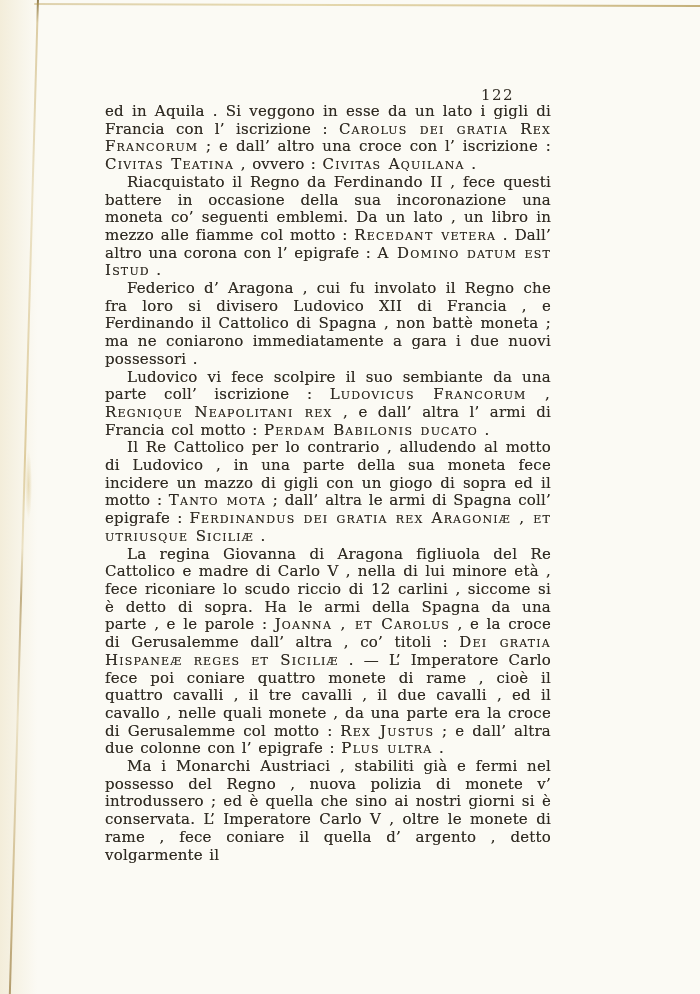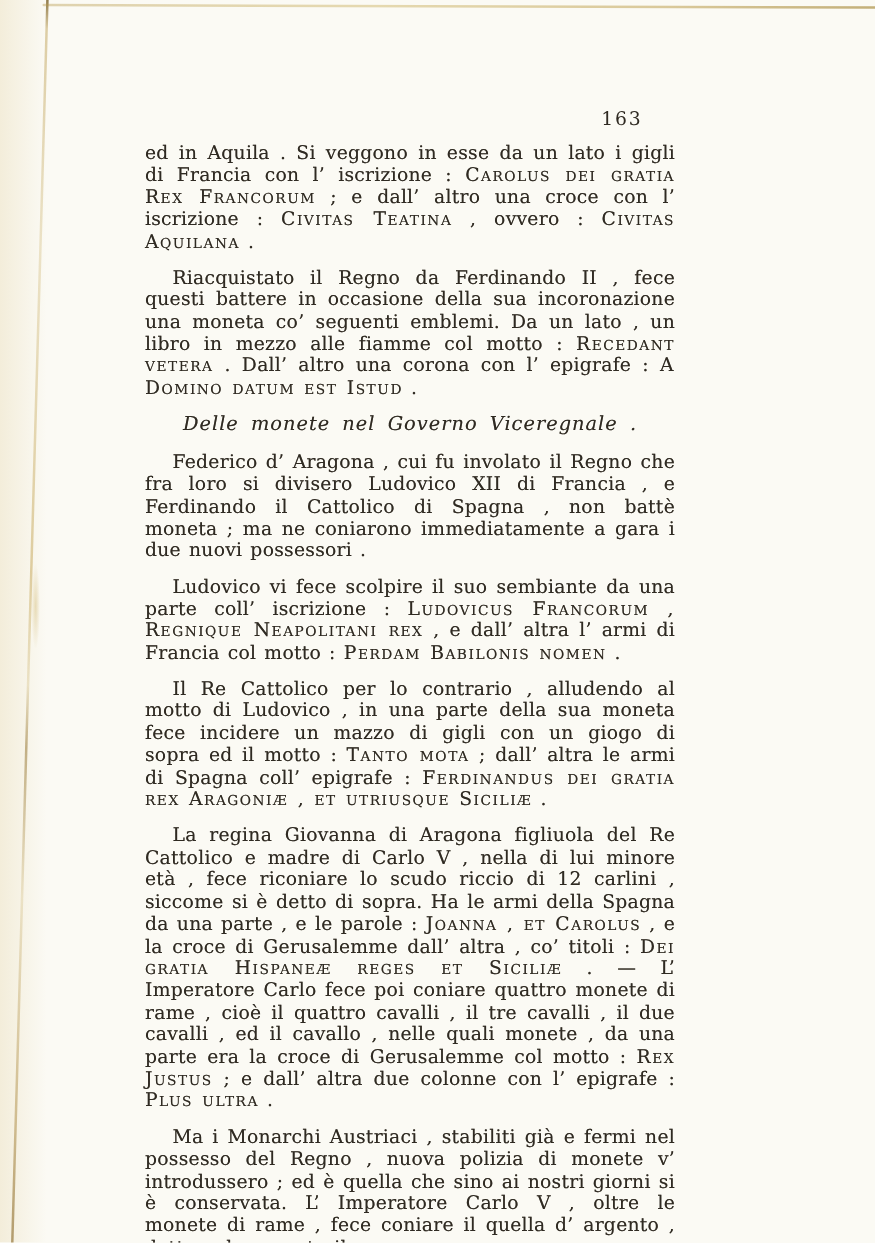--- a/index.html
+++ b/index.html
@@ -69,21 +69,21 @@
     position: absolute;
     left: 105px; top: 103px;
     width: 446px;
     color: var(--ink, #2f2a22);
     font-size: 15px;
     line-height: 17.7px;
     text-align: justify;
     text-shadow: 0 0 0.4px rgba(46,40,30,.55);
   }
   p.para {
-    margin: 11px;
+    margin: 0;
     word-spacing: 1.5px;
     letter-spacing: 0.2px;
   }
   p.para.indent { text-indent: 22px; }
   p.heading {
     margin: 10px 0 13px 0;
     text-align: center;
     font-style: italic;
     font-size: 15.5px;
     letter-spacing: 0.8px;
@@ -94,24 +94,23 @@
   .i  { }
 </style>
 </head>
 <body style="--page-background: #fbfaf4; --margin-tint: #f3edda; --ink: #2f2a22; --crease: #c9ad6d; --edge-line: #c2a35e;">
 
 <div class="margin-strip"></div>
 <div class="fold-crease"></div>
 <div class="crease-blob"></div>
 <div class="top-edge-line"></div>
 
-<div class="page-number">163</div>
+<div class="page-number">122</div>
 
 <div class="text-block">
     <p class="para"><span>ed in Aquila&nbsp;. Si veggono in esse da un lato i gigli di Francia con l’ iscrizione&nbsp;: </span><span class="sc">Carolus dei gratia Rex Francorum</span><span>&nbsp;; e dall’ altro una croce con l’ iscrizione&nbsp;: </span><span class="sc">Civitas Teatina</span><span>&nbsp;, ovvero&nbsp;: </span><span class="sc">Civitas Aquilana</span><span>&nbsp;.</span></p>
     <p class="para indent"><span>Riacquistato il Regno da Ferdinando II&nbsp;, fece questi battere in occasione della sua incoronazione una moneta co’ seguenti emblemi. Da un lato&nbsp;, un libro in mezzo alle fiamme col motto&nbsp;: </span><span class="sc">Recedant vetera</span><span>&nbsp;. Dall’ altro una corona con l’ epigrafe&nbsp;: </span><span class="sc">A Domino datum est Istud</span><span>&nbsp;.</span></p>
-    <p class="heading">Delle monete nel Governo Viceregnale&nbsp;.</p>
     <p class="para indent"><span>Federico d’ Aragona&nbsp;, cui fu involato il Regno che fra loro si divisero Ludovico XII di Francia&nbsp;, e Ferdinando il Cattolico di Spagna&nbsp;, non battè moneta&nbsp;; ma ne coniarono immediatamente a gara i due nuovi possessori&nbsp;.</span></p>
-    <p class="para indent"><span>Ludovico vi fece scolpire il suo sembiante da una parte coll’ iscrizione&nbsp;: </span><span class="sc">Ludovicus Francorum&nbsp;, Regnique Neapolitani rex</span><span>&nbsp;, e dall’ altra l’ armi di Francia col motto&nbsp;: </span><span class="sc">Perdam Babilonis nomen</span><span>&nbsp;.</span></p>
+    <p class="para indent"><span>Ludovico vi fece scolpire il suo sembiante da una parte coll’ iscrizione&nbsp;: </span><span class="sc">Ludovicus Francorum&nbsp;, Regnique Neapolitani rex</span><span>&nbsp;, e dall’ altra l’ armi di Francia col motto&nbsp;: </span><span class="sc">Perdam Babilonis ducato</span><span>&nbsp;.</span></p>
     <p class="para indent"><span>Il Re Cattolico per lo contrario&nbsp;, alludendo al motto di Ludovico&nbsp;, in una parte della sua moneta fece incidere un mazzo di gigli con un giogo di sopra ed il motto&nbsp;: </span><span class="sc">Tanto mota</span><span>&nbsp;; dall’ altra le armi di Spagna coll’ epigrafe&nbsp;: </span><span class="sc">Ferdinandus dei gratia rex Aragoniæ&nbsp;, et utriusque Siciliæ</span><span>&nbsp;.</span></p>
     <p class="para indent"><span>La regina Giovanna di Aragona figliuola del Re Cattolico e madre di Carlo V&nbsp;, nella di lui minore età&nbsp;, fece riconiare lo </span><span class="i">scudo riccio</span><span> di 12 carlini&nbsp;, siccome si è detto di sopra. Ha le armi della Spagna da una parte&nbsp;, e le parole&nbsp;: </span><span class="sc">Joanna&nbsp;, et Carolus</span><span>&nbsp;, e la croce di Gerusalemme dall’ altra&nbsp;, co’ titoli&nbsp;: </span><span class="sc">Dei gratia Hispaneæ reges et Siciliæ</span><span>&nbsp;. — L’ Imperatore Carlo fece poi coniare quattro monete di rame&nbsp;, cioè il </span><span class="i">quattro cavalli</span><span>&nbsp;, il </span><span class="i">tre cavalli</span><span>&nbsp;, il </span><span class="i">due cavalli</span><span>&nbsp;, ed il </span><span class="i">cavallo</span><span>&nbsp;, nelle quali monete&nbsp;, da una parte era la croce di Gerusalemme col motto&nbsp;: </span><span class="sc">Rex Justus</span><span>&nbsp;; e dall’ altra due colonne con l’ epigrafe&nbsp;: </span><span class="sc">Plus ultra</span><span>&nbsp;.</span></p>
     <p class="para indent"><span>Ma i Monarchi Austriaci&nbsp;, stabiliti già e fermi nel possesso del Regno&nbsp;, nuova polizia di monete v’ introdussero&nbsp;; ed è quella che sino ai nostri giorni si è conservata. L’ Imperatore Carlo V&nbsp;, oltre le monete di rame&nbsp;, fece coniare il </span><span class="i">quella d’ argento</span><span>&nbsp;, detto volgarmente il</span></p>
   </div>
 
 </body></html>

